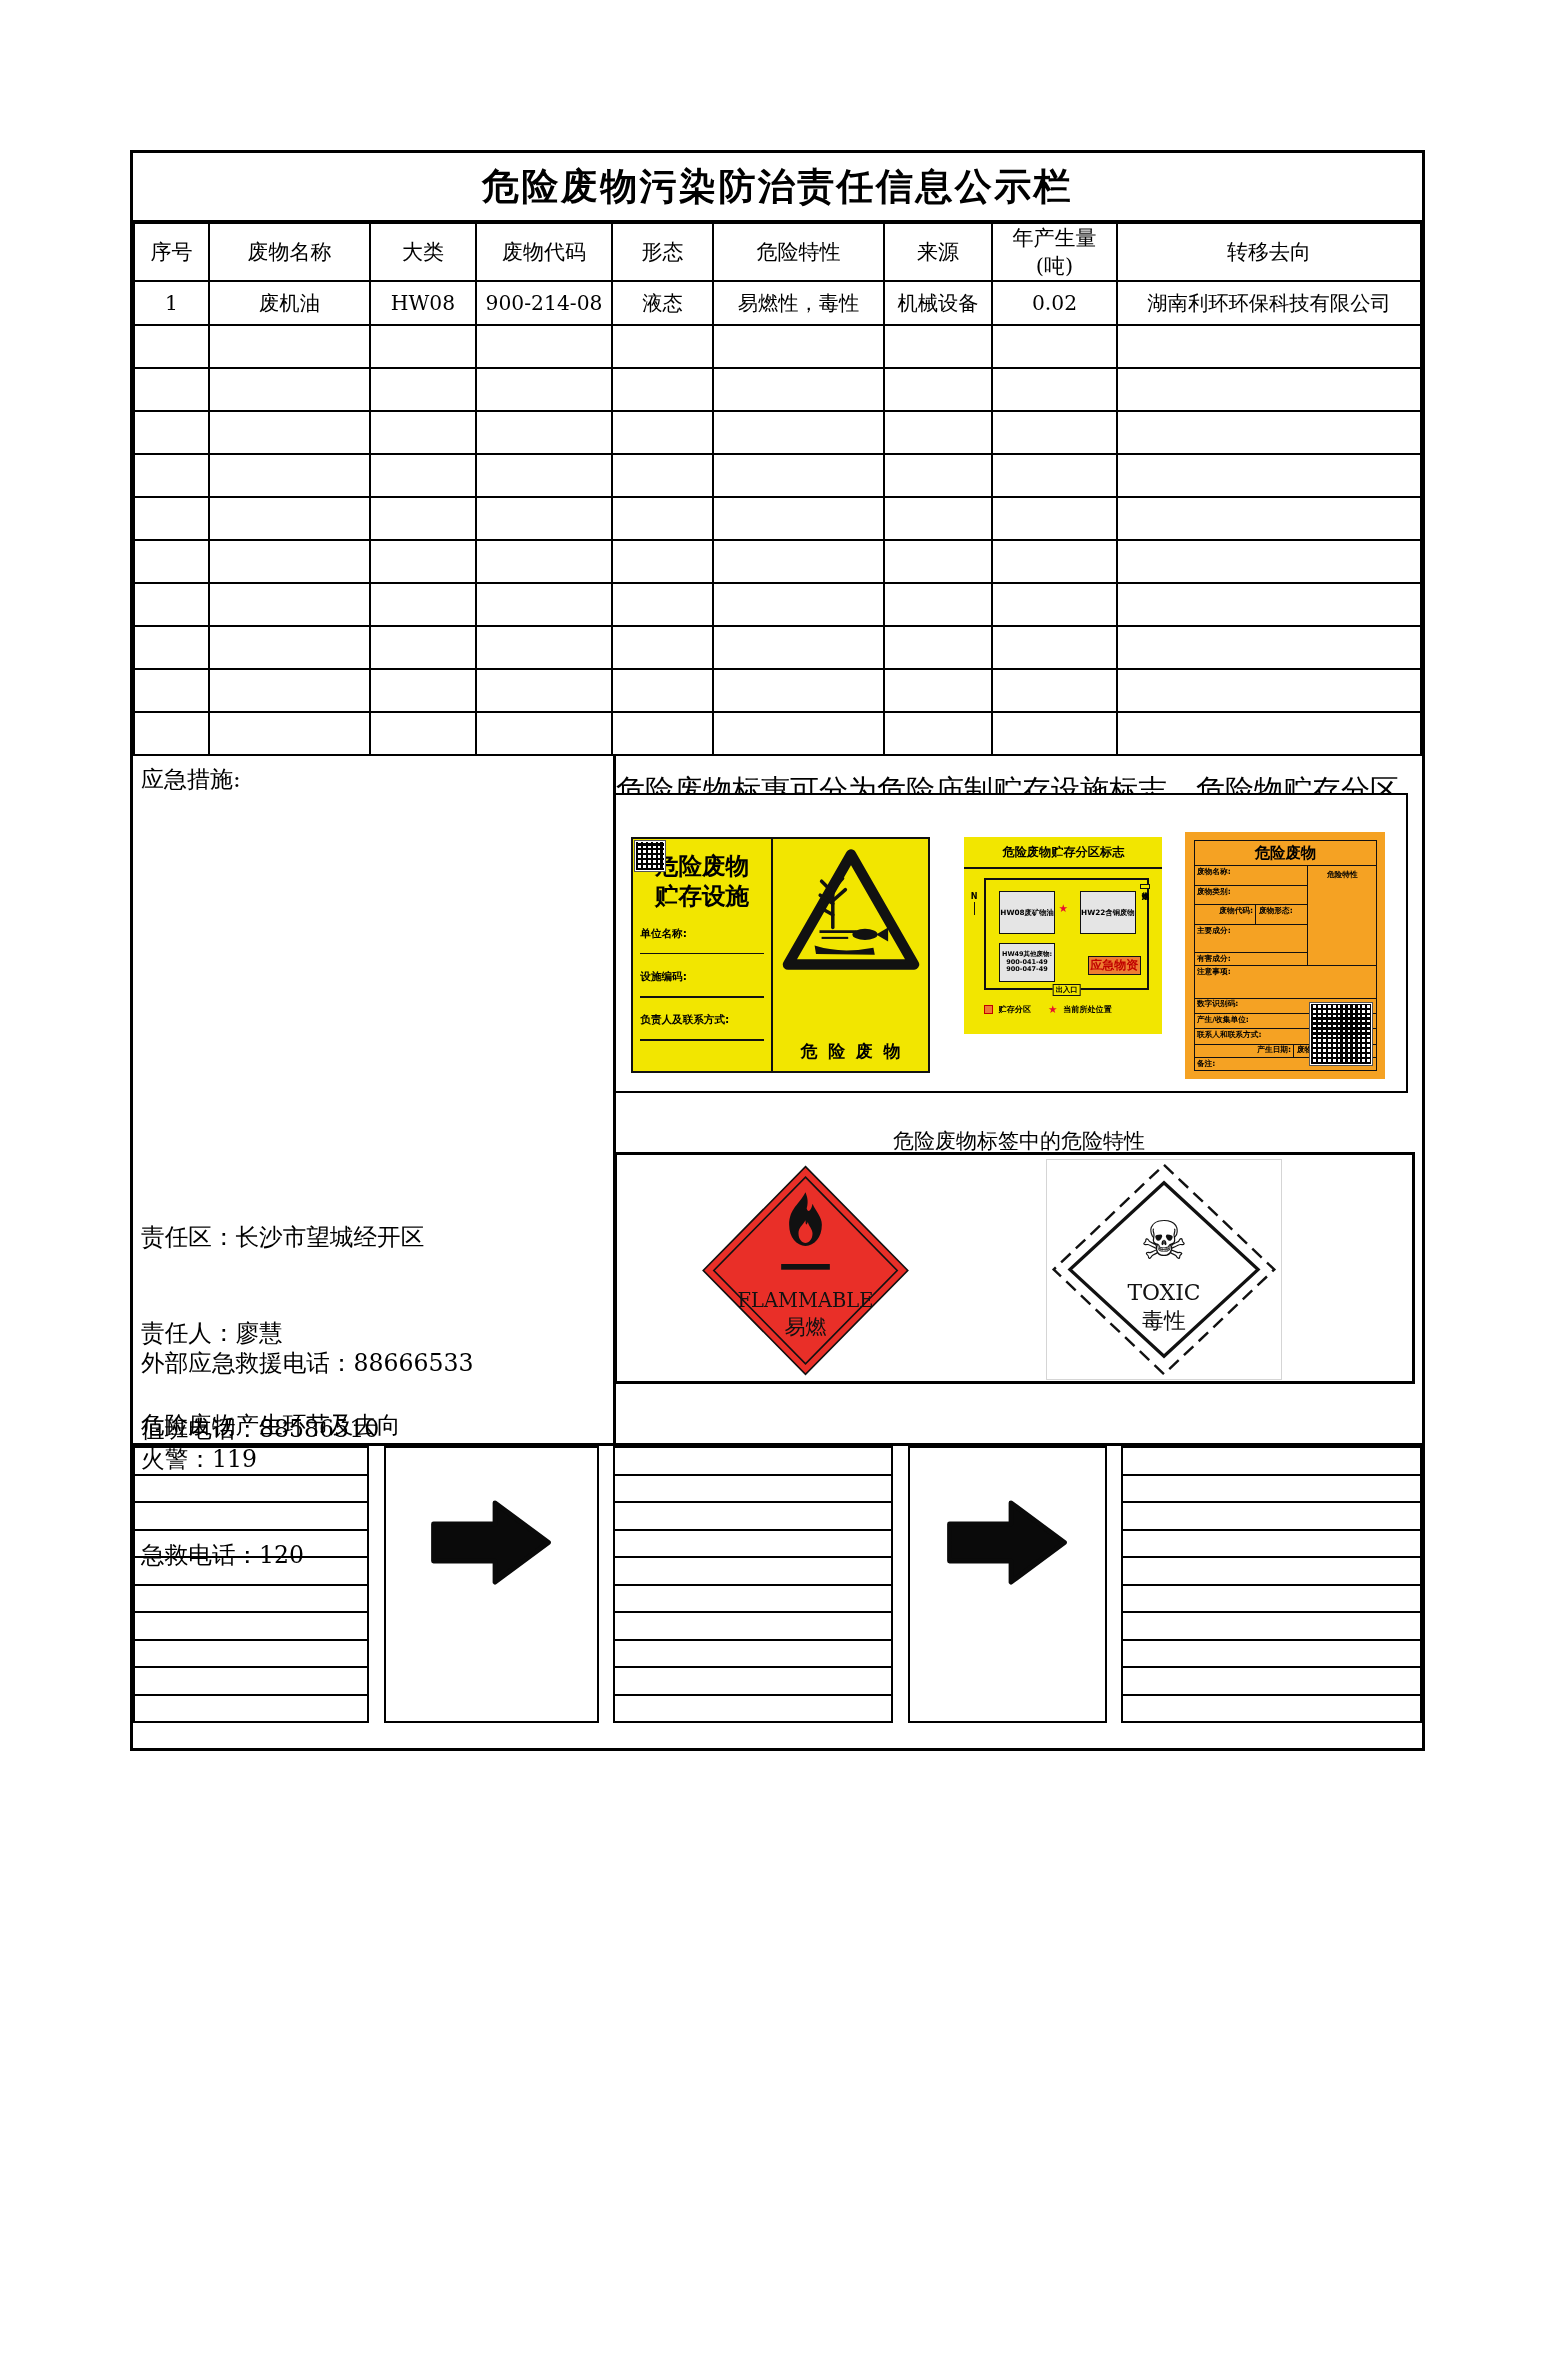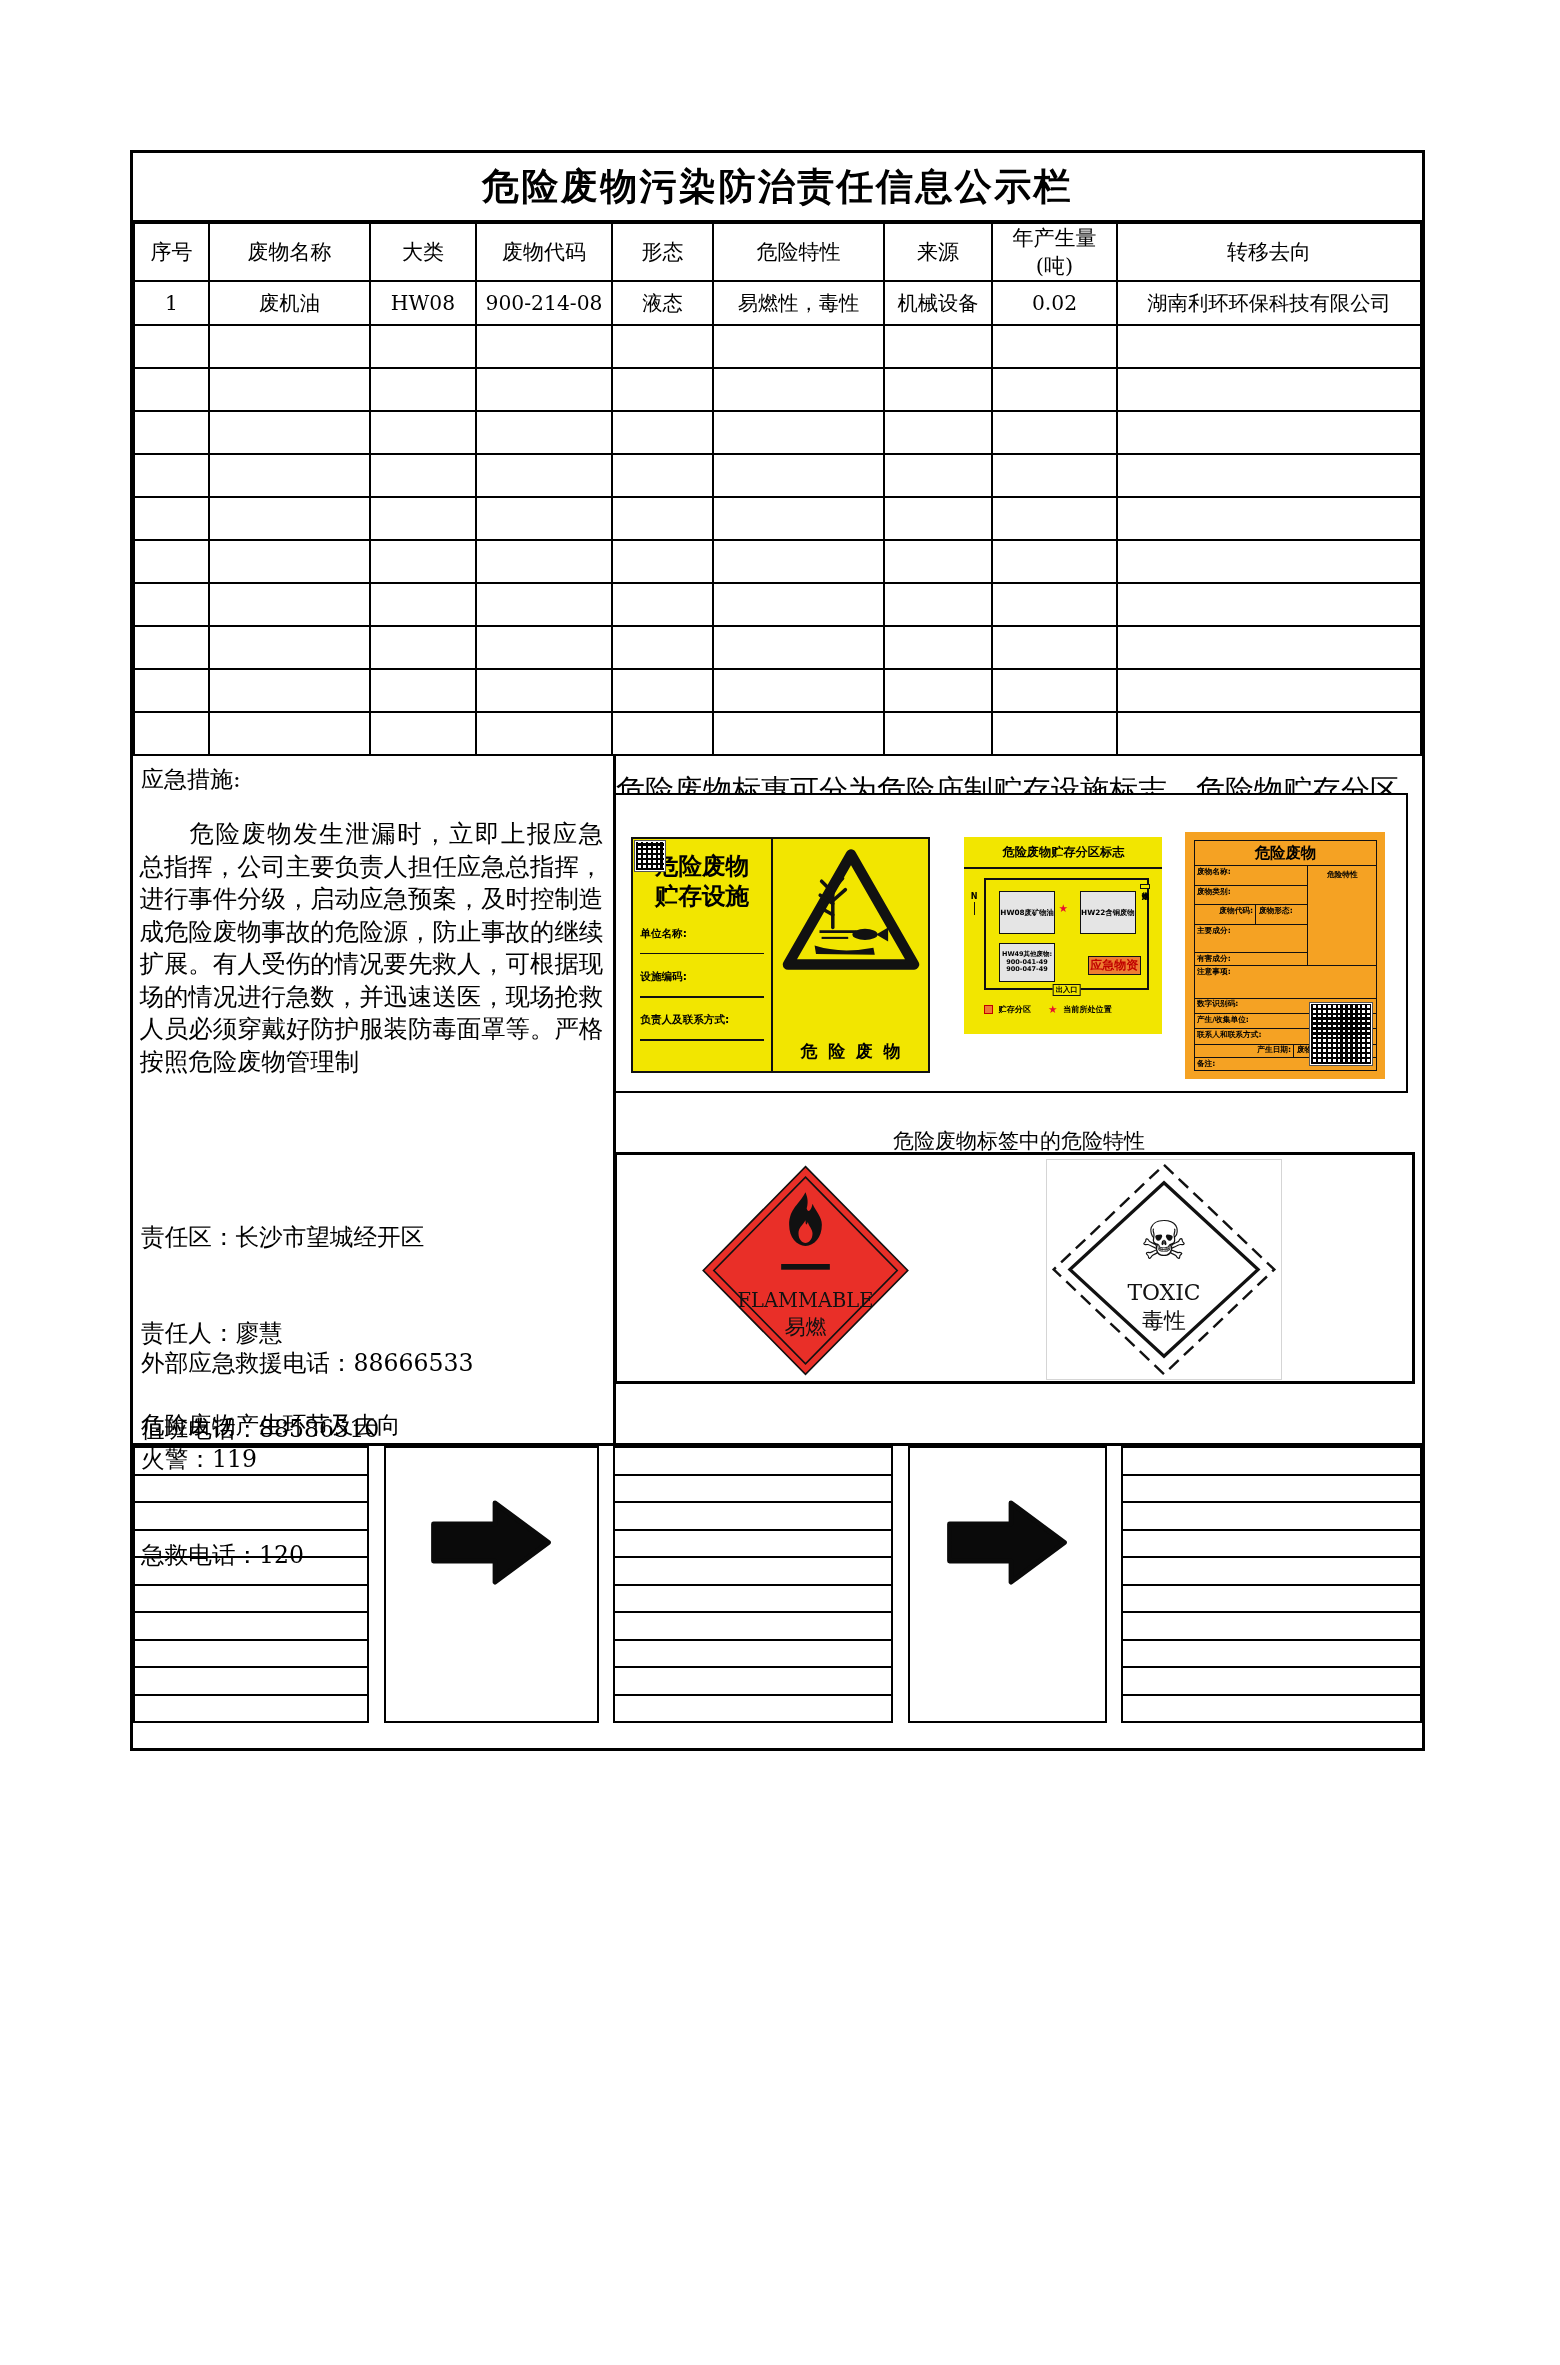--- a/index.html
+++ b/index.html
@@ -247,21 +247,20 @@
           <td></td>
           <td></td>
           <td></td>
         </tr>
   </tbody>
     </table>
 
   <div class="midband">
     <div class="mleft">
       <div class="em-label">应急措施:</div>
-      <div class="em-par">危险废物发生泄漏时，立即上报应急总指挥，公司主要负责人担任应急总指挥，进行事件分级，启动应急预案，及时控制造成危险废物事故的危险源，防止事故的继续扩展。有人受伤的情况要先救人，可根据现场的情况进行急数，并迅速送医，现场抢救人员必须穿戴好防护服装防毒面罩等。严格按照危险废物管理制</div>
       <div class="contact c1">
         <div>责任区：长沙市望城经开区</div>
         <div>责任人：廖慧</div>
         <div>值班电话：88586510</div>
       </div>
       <div class="contact c2">
         <div>外部应急救援电话：88666533</div>
         <div>火警：119</div>
         <div>急救电话：120</div>
       </div>

